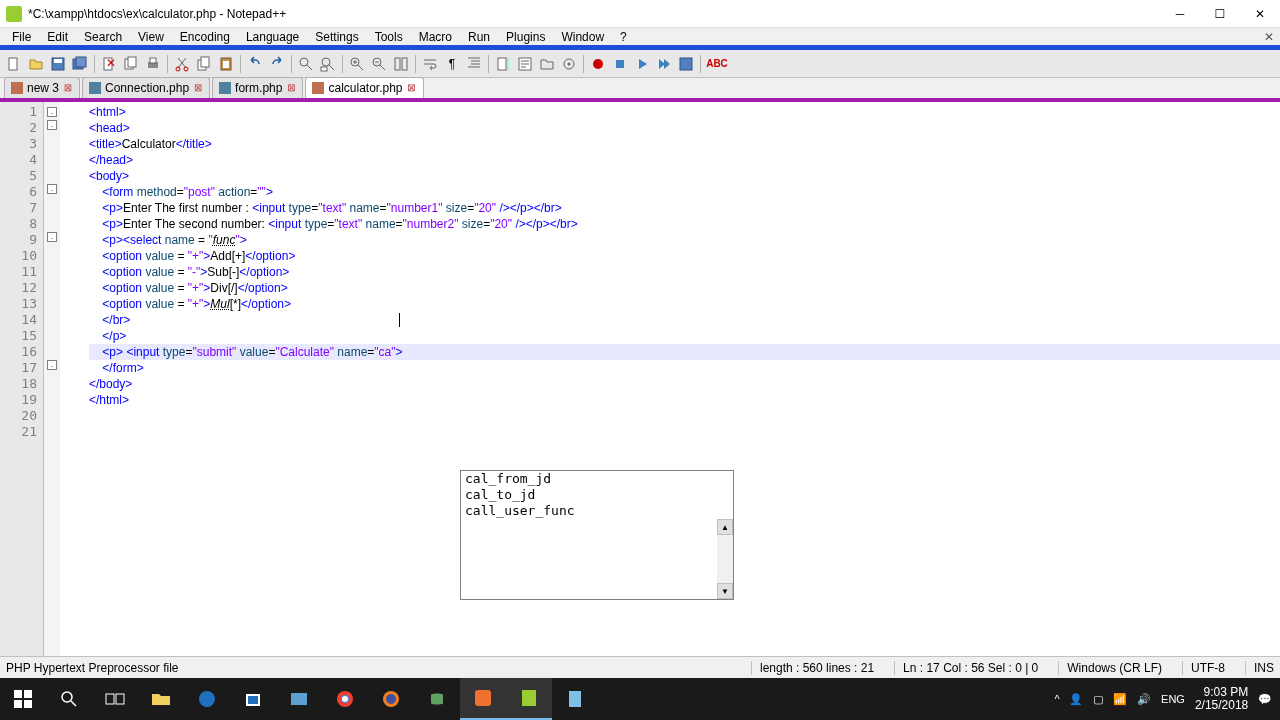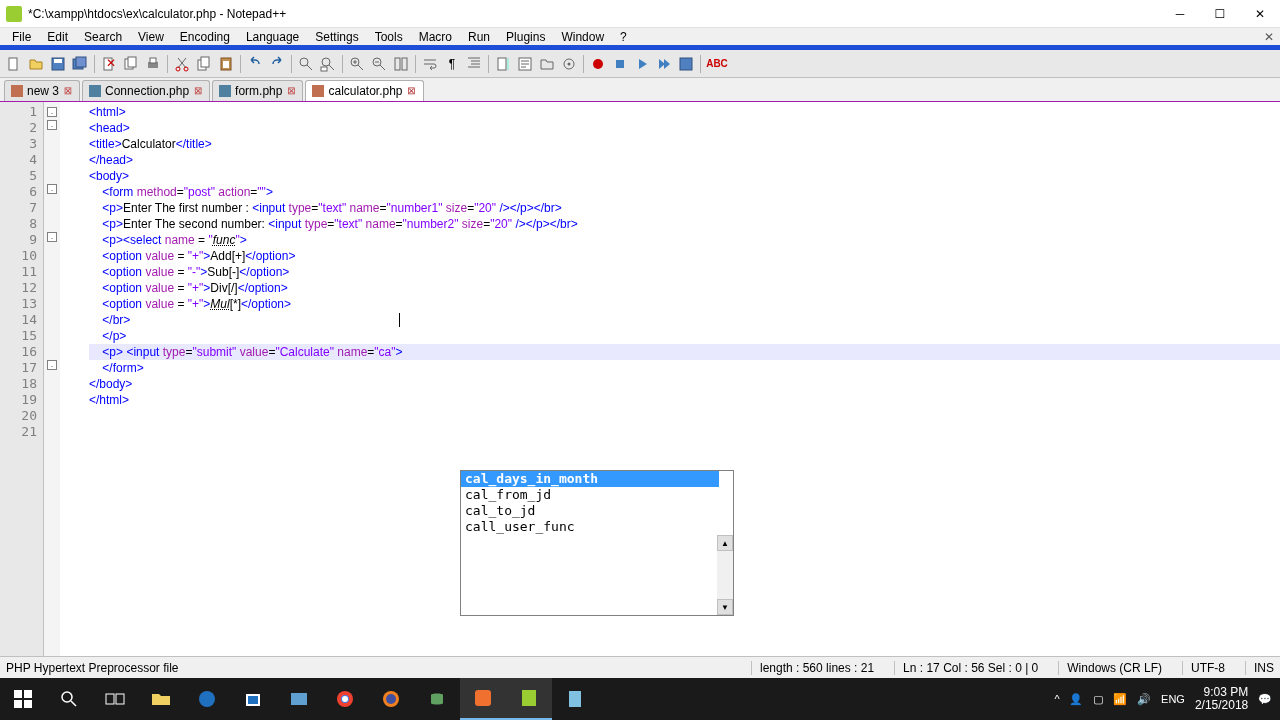--- a/index.html
+++ b/index.html
@@ -13,38 +13,38 @@
 
 .menubar { height: 22px; background: #f0f0f0; display: flex; align-items: center; padding-left: 4px; border-bottom: 5px solid #1d4ed8; position: relative; }
 .menu-item { padding: 2px 8px; }
 .menubar-close { position: absolute; right: 6px; color: #555; }
 
 .toolbar { height: 28px; background: #e8e8e8; display: flex; align-items: center; padding: 0 4px; gap: 2px; border-bottom: 1px solid #c0c0c0; }
 .tb-btn { width: 20px; height: 20px; display: flex; align-items: center; justify-content: center; border: 1px solid transparent; }
 .tb-sep { width: 1px; height: 18px; background: #b0b0b0; margin: 0 2px; }
 .tb-svg { width: 16px; height: 16px; }
 
-.tab-bar { height: 24px; background: #f0f0f0; display: flex; align-items: flex-end; padding-left: 4px; border-bottom: 1px solid #a21caf; }
+.tab-bar { height: 24px; background: #f0f0f0; display: flex; align-items: flex-end; padding-left: 4px; border-bottom: 4px solid #a21caf; }
 .tab { display: flex; align-items: center; padding: 3px 6px; background: #e4e4e4; border: 1px solid #b0b0b0; border-bottom: none; margin-right: 2px; border-radius: 3px 3px 0 0; gap: 4px; }
 .tab.active { background: #fff; }
 .tab-icon { width: 12px; height: 12px; }
 .tab-close { width: 10px; height: 10px; color: #c04040; font-size: 10px; line-height: 10px; text-align: center; }
 .tab.active .tab-close { color: #b03030; }
 
 .editor { position: relative; height: 580px; background: #fff; display: flex; }
 .gutter { width: 44px; background: #e8e8e8; border-right: 1px solid #c0c0c0; padding-top: 2px; }
 .ln { text-align: right; padding-right: 6px; color: #808080; font-family: Consolas, monospace; font-size: 13px; height: 16px; line-height: 16px; }
 .fold-col { width: 16px; background: #f4f4f4; padding-top: 2px; }
 .fold { width: 10px; height: 10px; border: 1px solid #808080; margin: 3px auto; display: flex; align-items: center; justify-content: center; font-size: 8px; color: #808080; background: #fff; }
 .code-area { flex: 1; padding-top: 2px; padding-left: 2px; font-family: Consolas, monospace; font-size: 13px; position: relative; margin-left: 27px; }
 .code-line { height: 16px; line-height: 16px; white-space: pre; }
 .code-line.current { background: #e8e8ff; }
 
 .tag { color: #0000ff; }
-.attr { color: #a21caf; }
+.attr { color: #0c4a6e; }
 .str { color: #8000ff; }
 .text { color: #000; }
 .func { color: #000; font-style: italic; text-decoration: underline dotted; }
 
 .autocomplete { position: absolute; left: 460px; top: 368px; width: 274px; border: 1px solid #808080; background: #fff; z-index: 100; }
 .ac-list { width: 258px; float: left; }
 .ac-item { height: 16px; padding: 0 4px; font-family: Consolas, monospace; font-size: 13px; line-height: 16px; }
 .ac-item.selected { background: #3399ff; color: #fff; font-weight: bold; }
 .ac-scroll { width: 16px; float: right; background: #f0f0f0; height: 80px; display: flex; flex-direction: column; }
 .ac-scroll-btn { height: 16px; background: #e0e0e0; border: 1px solid #c0c0c0; display: flex; align-items: center; justify-content: center; font-size: 8px; }
@@ -366,21 +366,20 @@
       <div class="code-line">    <span class="tag">&lt;/p&gt;</span></div>
       <div class="code-line current">    <span class="tag">&lt;p&gt;</span> <span class="tag">&lt;input</span> <span class="attr">type</span>=<span class="str">"submit"</span> <span class="attr">value</span>=<span class="str">"Calculate"</span> <span class="attr">name</span>=<span class="str">"ca"</span><span class="tag">&gt;</span></div>
       <div class="code-line">    <span class="tag">&lt;/form&gt;</span></div>
       <div class="code-line"><span class="tag">&lt;/body&gt;</span></div>
       <div class="code-line"><span class="tag">&lt;/html&gt;</span></div>
       <div class="code-line"></div>
     </div>
 
   <div class="autocomplete">
     <div class="ac-list">
-      <div class="ac-item selected">cal_days_in_month</div>
       <div class="ac-item">cal_from_jd</div>
       <div class="ac-item">cal_to_jd</div>
       <div class="ac-item">call_user_func</div>
     </div>
     <div class="ac-scroll">
       <div class="ac-scroll-btn">▲</div>
       <div class="ac-scroll-thumb"></div>
       <div class="ac-scroll-btn">▼</div>
     </div>
   </div>

